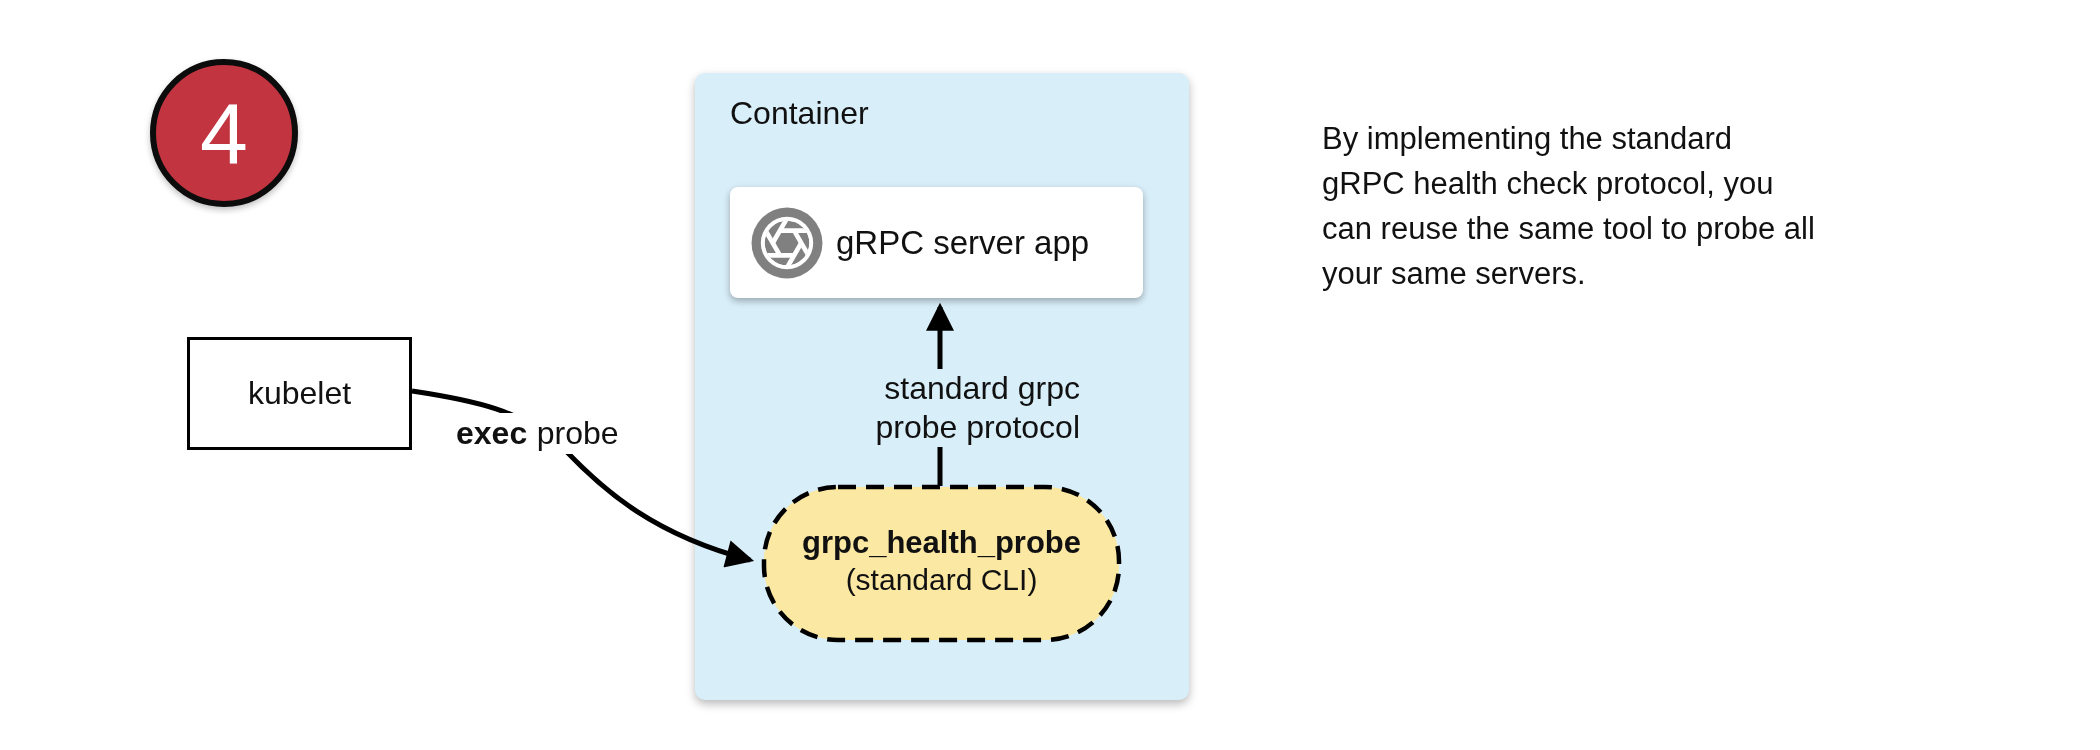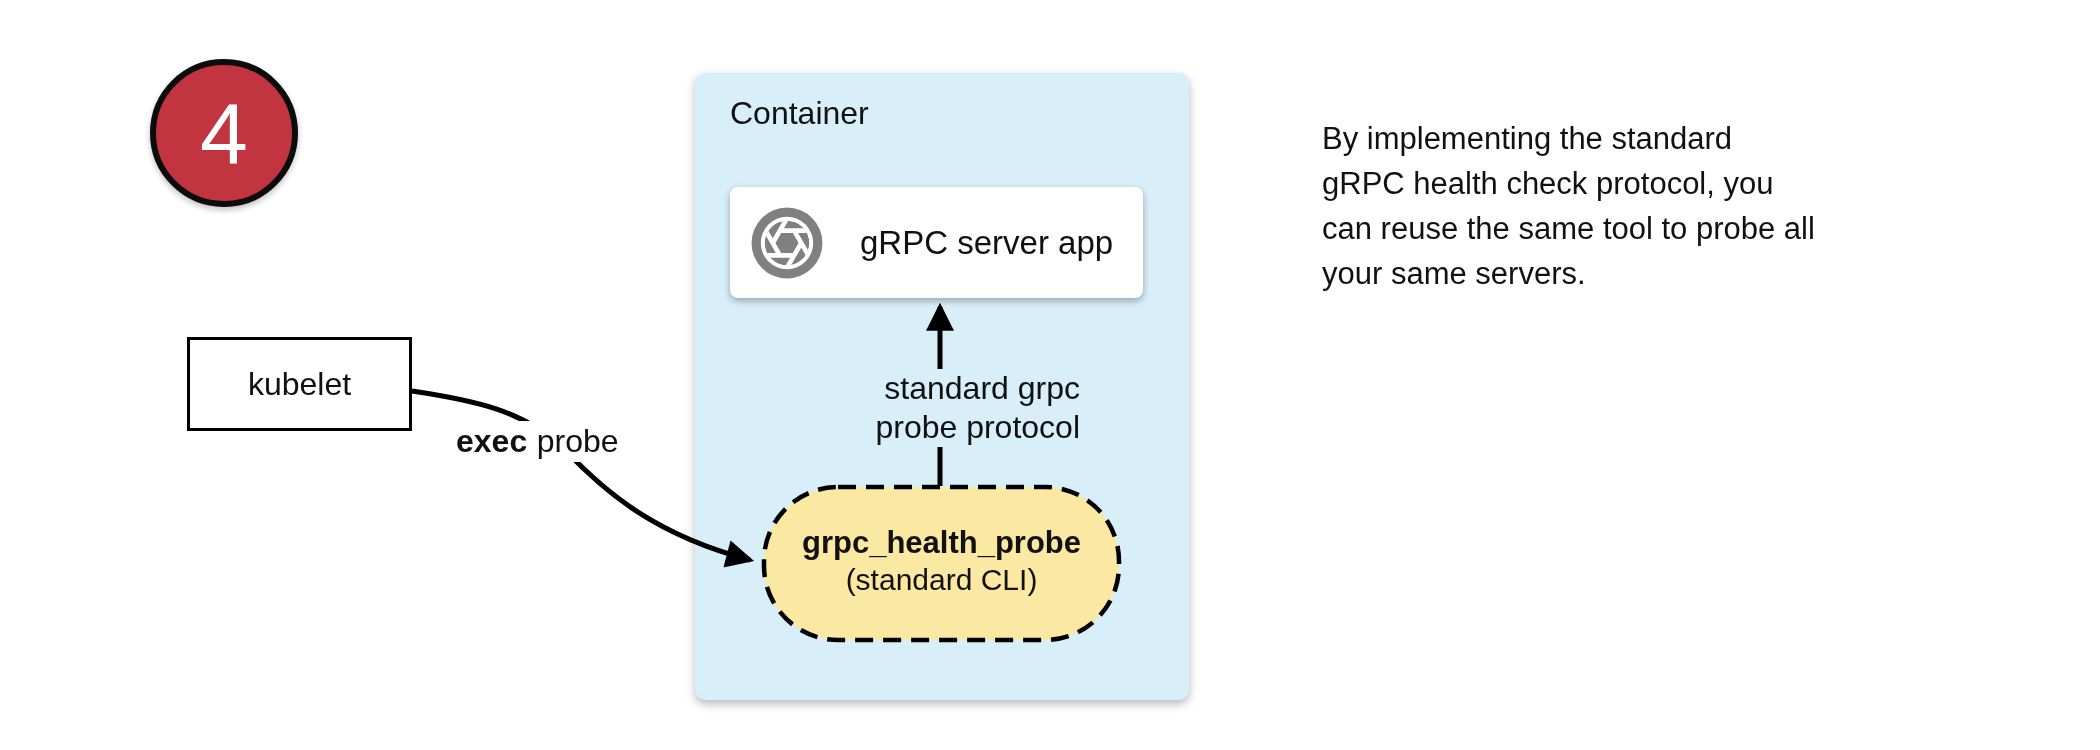--- a/index.html
+++ b/index.html
@@ -14,37 +14,37 @@
   .badge{
     position:absolute;left:150px;top:59px;width:148px;height:148px;
     box-sizing:border-box;border:6px solid #0c0c0c;border-radius:50%;
     background:#C23440;display:flex;align-items:center;justify-content:center;
     box-shadow:0 3px 6px rgba(0,0,0,0.25);
   }
   .badge span{color:#fff;font-size:86px;line-height:1;}
 
   
   .kubelet{
-    position:absolute;left:187px;top:337px;width:225px;height:94px;
+    position:absolute;left:187px;top:337px;width:225px;height:113px;
     box-sizing:border-box;border:3.5px solid #000;background:#fff;
     display:flex;align-items:center;justify-content:center;font-size:32px;
   }
 
   
   .container-box{
     position:absolute;left:695px;top:73px;width:494px;height:627px;
     background:#D8EEF9;border-radius:10px;
     box-shadow:0 4px 10px rgba(0,0,0,0.28);
   }
   .container-title{position:absolute;left:35px;top:22px;font-size:32px;}
   .server-box{
     position:absolute;left:35px;top:114px;width:413px;height:111px;
     box-sizing:border-box;background:#fff;border-radius:8px;
     box-shadow:0 3px 7px rgba(0,0,0,0.30);
-    display:flex;align-items:center;padding-left:20px;gap:36px;
+    display:flex;align-items:center;padding-left:20px;gap:12px;
   }
   .server-box .label{font-size:33px;}
 
   
   .overlay{position:absolute;left:0;top:0;width:2100px;height:750px;}
 
   
   .pill-text{
     position:absolute;left:764px;top:487px;width:355px;height:153px;
     display:flex;flex-direction:column;align-items:center;justify-content:center;
@@ -53,21 +53,21 @@
   .pill-text .t1{font-size:31px;font-weight:bold;}
   .pill-text .t2{font-size:30px;}
 
   
   .hp-label{
     position:absolute;left:800px;top:369px;width:280px;
     background:#D8EEF9;text-align:right;font-size:32px;line-height:39px;
   }
   .exec-label{
     position:absolute;left:448px;top:413px;background:#ffffff;
-    padding:2px 8px;font-size:32px;white-space:nowrap;margin-top:8px;
+    padding:2px 8px;font-size:32px;white-space:nowrap;
   }
   .exec-label .gap{margin-left:0.30em;}
 
   
   .note{position:absolute;left:1322px;top:116px;font-size:31px;line-height:45px;}
   .note div{white-space:nowrap;}
 </style>
 </head>
 <body>
 

